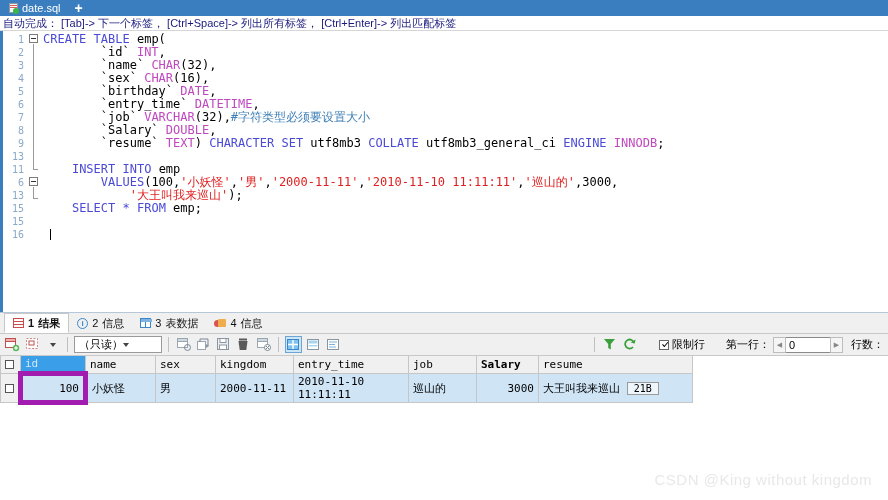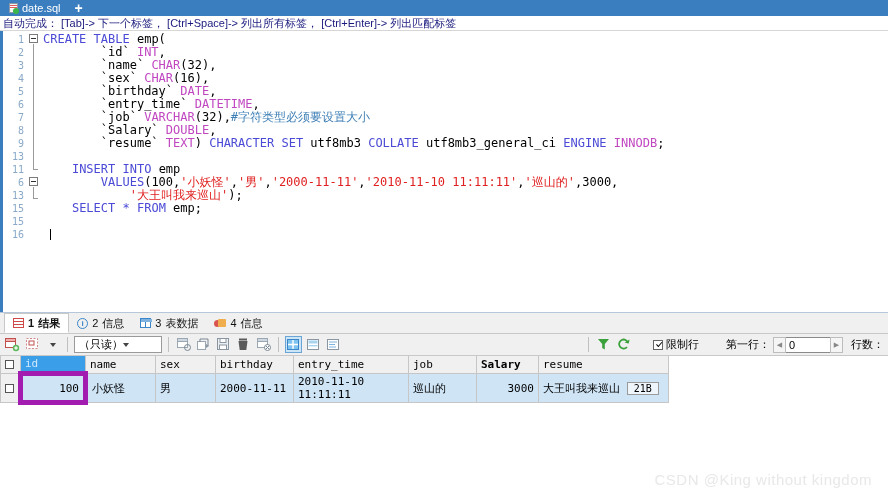--- a/index.html
+++ b/index.html
@@ -451,46 +451,46 @@
         <path d="M11 5 A4.5 4.5 0 1 0 10 9" fill="none" stroke="#3aa03a" stroke-width="1.8"></path>
         <path d="M12.6 1.5 L11.6 5.6 L7.6 4.4 Z" fill="#3aa03a"></path>
       </svg>
     </div>
 
     <label style="display:flex;align-items:center;white-space:nowrap;margin-left:18px;">
       <span class="chk"></span>
       <span>限制行</span>
     </label>
 
-    <span style="margin-left:24px;white-space:nowrap;">第一行：</span>
+    <span style="margin-left:18px;white-space:nowrap;">第一行：</span>
 
     <div class="spin">
       <div class="arr">◀</div>
       <input type="text" value="0" style="">
       <div class="arr">▶</div>
     </div>
 
     <span style="margin-left:5px;white-space:nowrap;">行数：</span>
   </div>
 
   <div class="gridwrap">
     <table class="grid">
       <thead>
         <tr id="headrow">
           <th class="cbx">
             <span class="cbsq"></span>
           </th>
         <th class="sel" style="width: 65px;">id</th>
             <th style="width: 70px; margin-top: 24px;">name</th>
             <th style="width: 60px;">sex</th>
-            <th style="width: 78px;">birthday</th>
+            <th style="width: 78px;">kingdom</th>
             <th style="width: 115px;">entry_time</th>
             <th style="width: 68px;">job</th>
             <th style="width: 62px; font-weight: bold;">Salary</th>
-            <th style="width: 130px;">resume</th>
+            <th style="width: 154px;">resume</th>
           </tr>
       </thead>
       <tbody id="bodyrows">
           <tr>
             <td class="cbx"><span class="cbsq"></span></td>
             <td class="num-cell cur">100</td>
             <td>小妖怪</td>
             <td>男</td>
             <td>2000-11-11</td>
             <td>2010-11-10 11:11:11</td>

